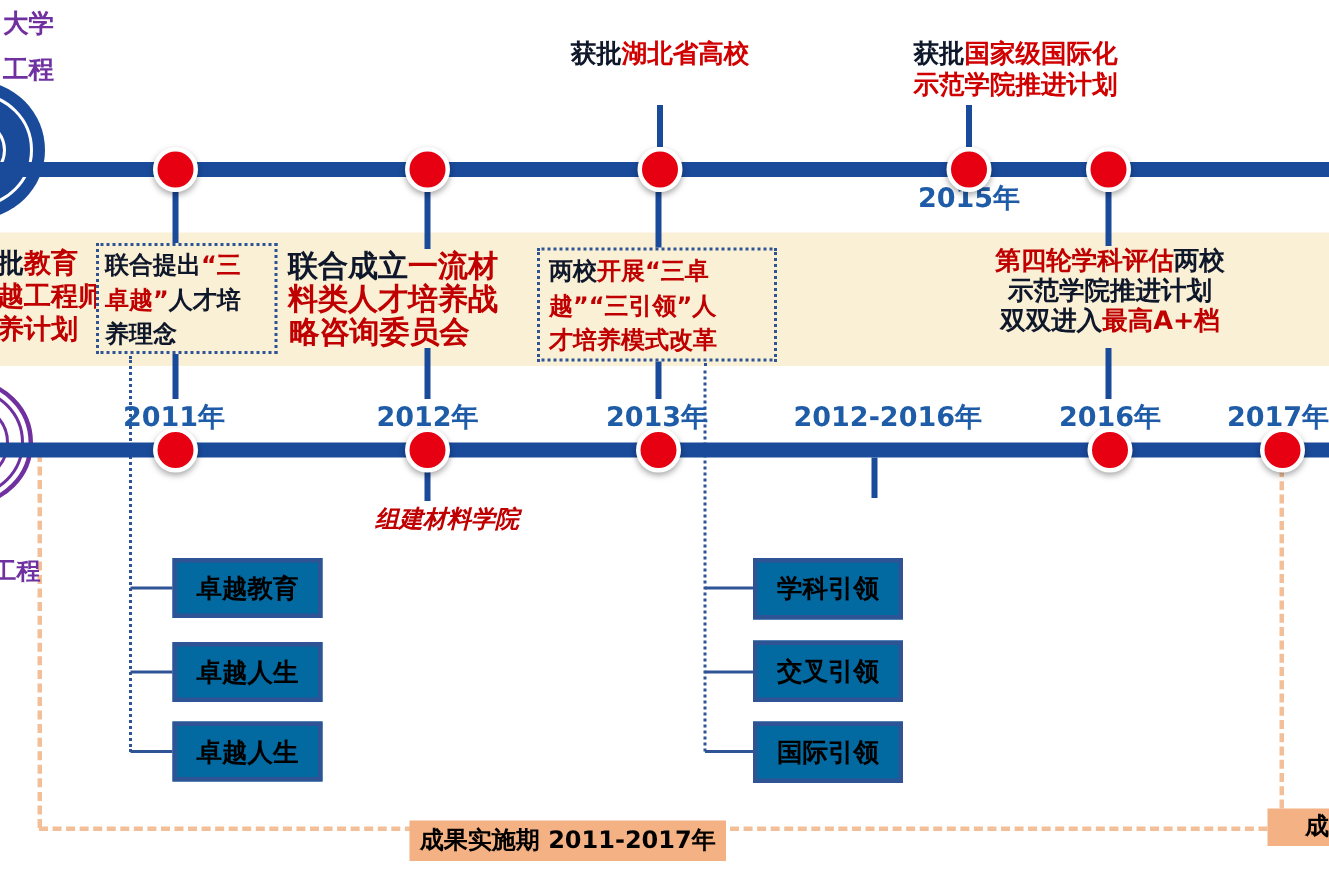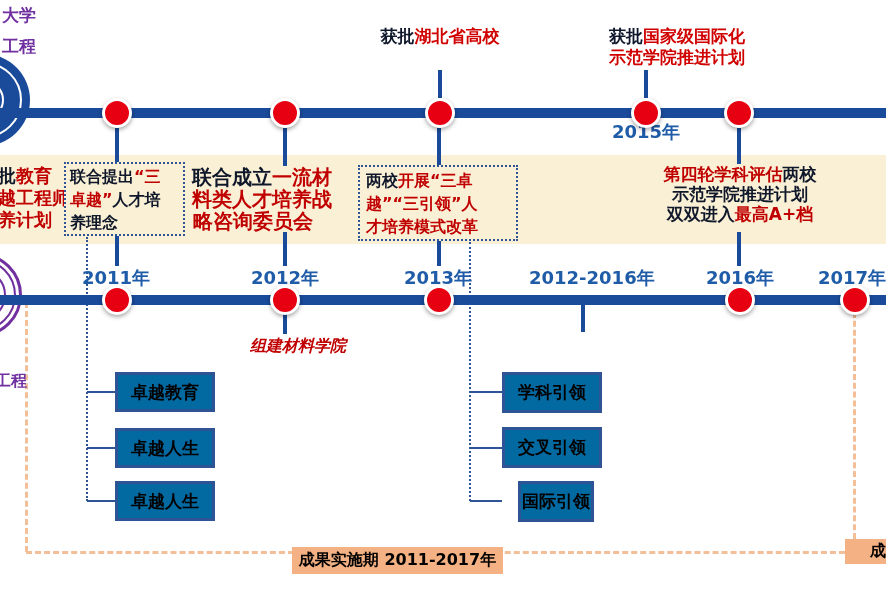--- a/index.html
+++ b/index.html
@@ -144,21 +144,21 @@
   <div class="hstub" style="left:87px;top:500px;width:28px;"></div>
   <div class="hstub" style="left:470px;top:391px;width:32px;"></div>
   <div class="hstub" style="left:470px;top:447px;width:32px;"></div>
   <div class="hstub" style="left:470px;top:500px;width:32px;"></div>
 
   <div class="wbox" style="left:115px;top:372px;width:100px;height:40px;">卓越教育</div>
   <div class="wbox" style="left:115px;top:428px;width:100px;height:40px;">卓越人生</div>
   <div class="wbox" style="left:115px;top:481px;width:100px;height:40px;">卓越人生</div>
   <div class="wbox" style="left:502px;top:372px;width:100px;height:41px;">学科引领</div>
   <div class="wbox" style="left:502px;top:427px;width:100px;height:41px;">交叉引领</div>
-  <div class="wbox" style="left:518px;top:481px;width:76px;height:41px;">国际引领</div>
+  <div class="wbox" style="left:502px;top:481px;width:100px;height:41px;">国际引领</div>
 
   <div class="tanv" style="left:25px;top:302px;height:250px;"></div>
   <div class="tanv" style="left:853px;top:312px;height:227px;"></div>
   <div class="tanh" style="left:26px;top:551px;width:828px;"></div>
-  <div class="banner" style="left:273px;top:547px;width:211px;height:27px;margin-left:19px;">成果实施期  2011-2017年</div>
+  <div class="banner" style="left:273px;top:547px;width:211px;height:27px;">成果实施期  2011-2017年</div>
   <div class="banner" style="left:845px;top:539px;width:41px;height:25px;justify-content:flex-end;padding-right:1px;">成</div>
 
 </div>
 
 </body></html>

